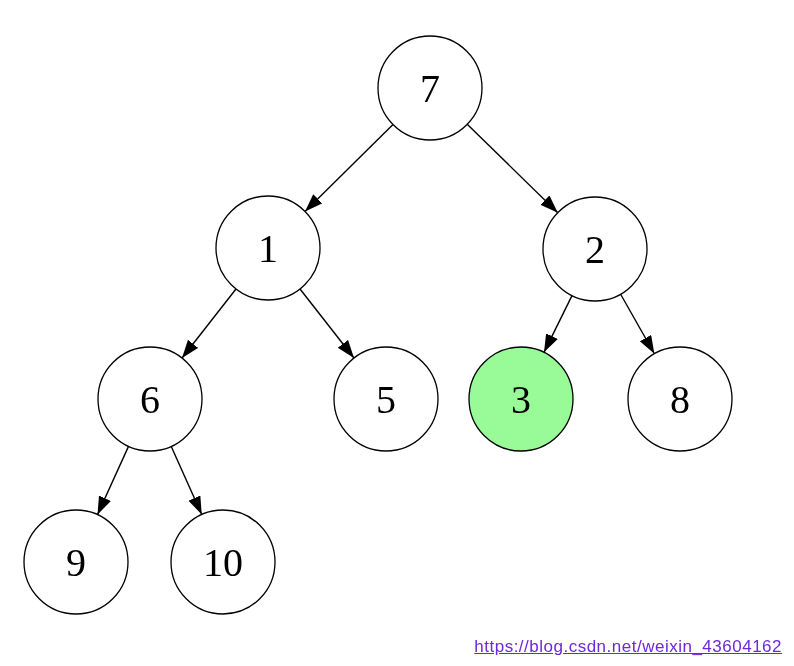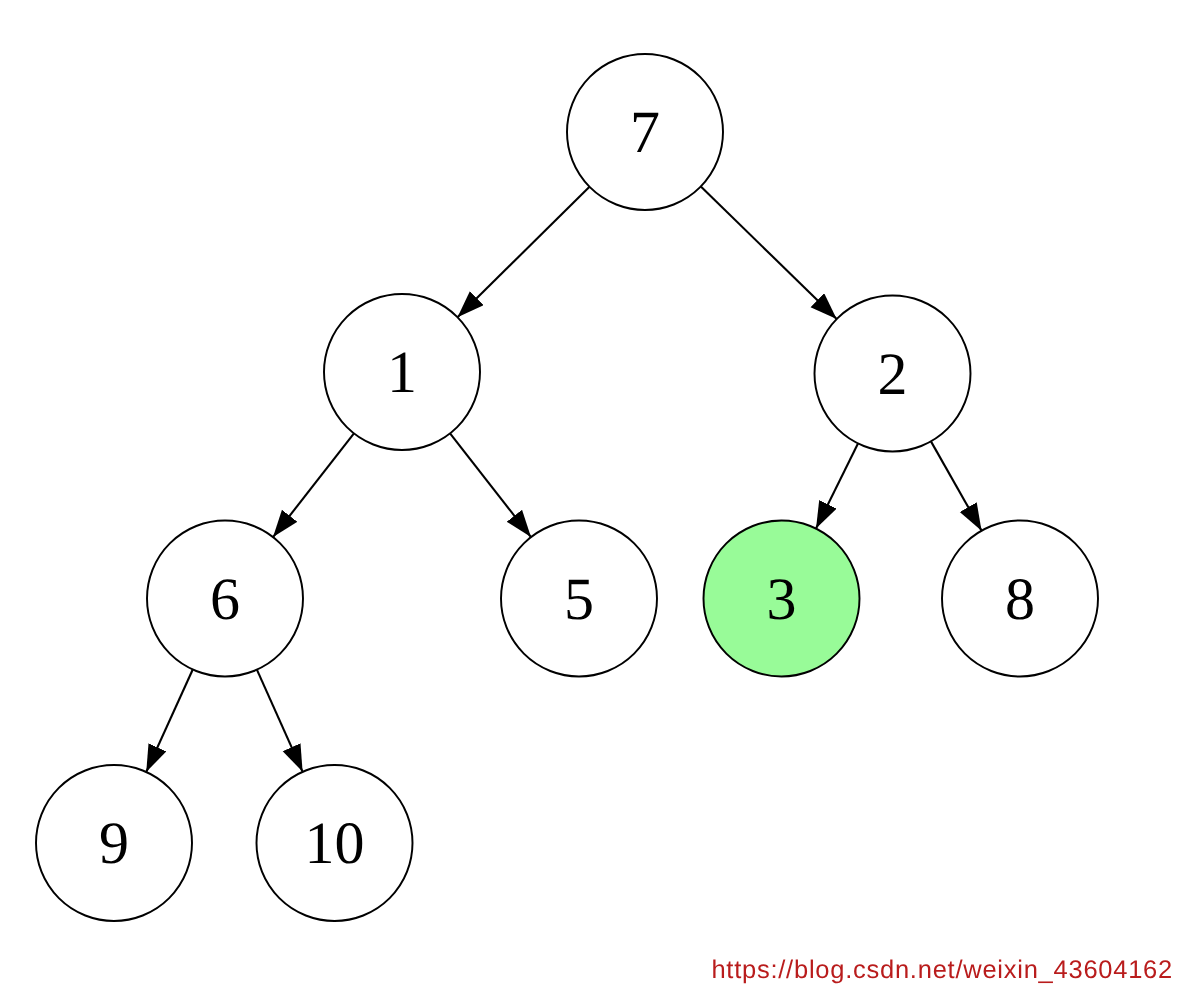--- a/index.html
+++ b/index.html
@@ -80,14 +80,14 @@
       </g>
       <g>
         <circle cx="76" cy="562" r="52" fill="#ffffff" stroke="#000000" stroke-width="1.3"></circle>
         <text x="76" y="562" dy="0.34em" text-anchor="middle" fill="#000000" font-size="40" font-family="&quot;Liberation Serif&quot;, serif">9</text>
       </g>
       <g>
         <circle cx="223" cy="562" r="52" fill="#ffffff" stroke="#000000" stroke-width="1.3"></circle>
         <text x="223" y="562" dy="0.34em" text-anchor="middle" fill="#000000" font-size="40" font-family="&quot;Liberation Serif&quot;, serif">10</text>
       </g>
     </svg>
-  <div class="watermark" style="color: #b91c1c;">https://blog.csdn.net/weixin_43604162</div>
+  <div class="watermark" style="color: #6d28d9; text-decoration: underline;">https://blog.csdn.net/weixin_43604162</div>
 </div>
 
 </body></html>

